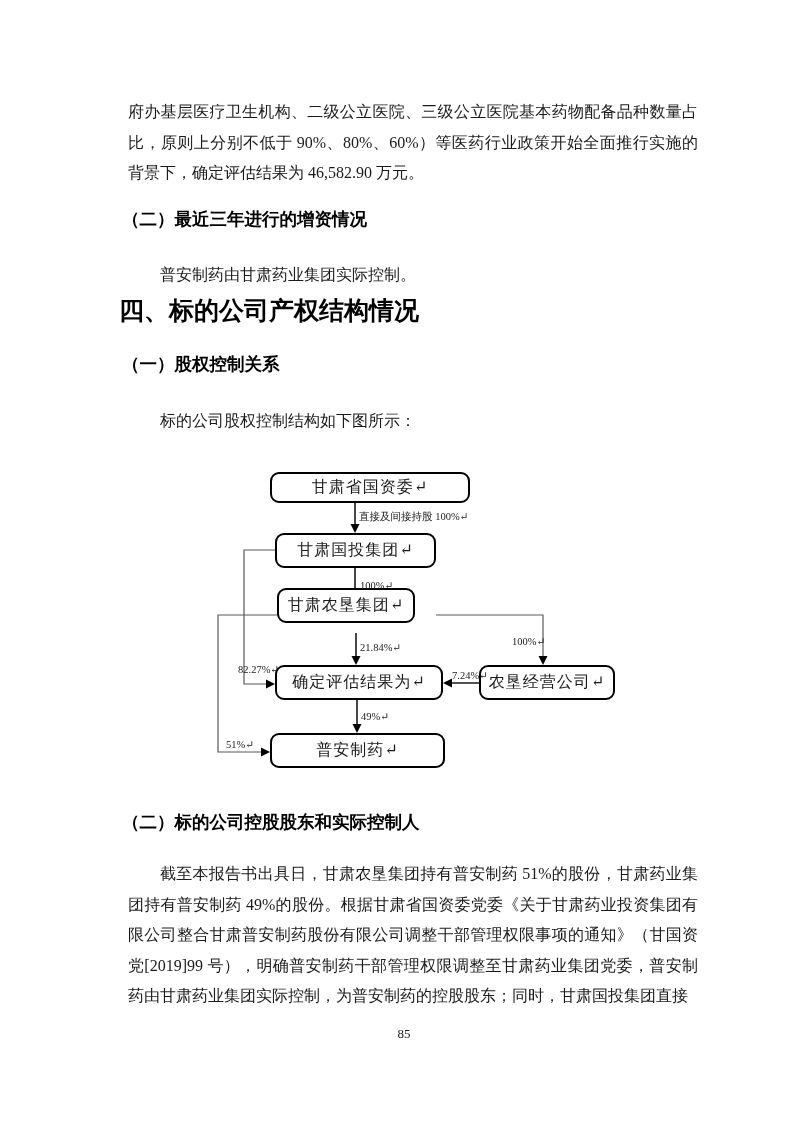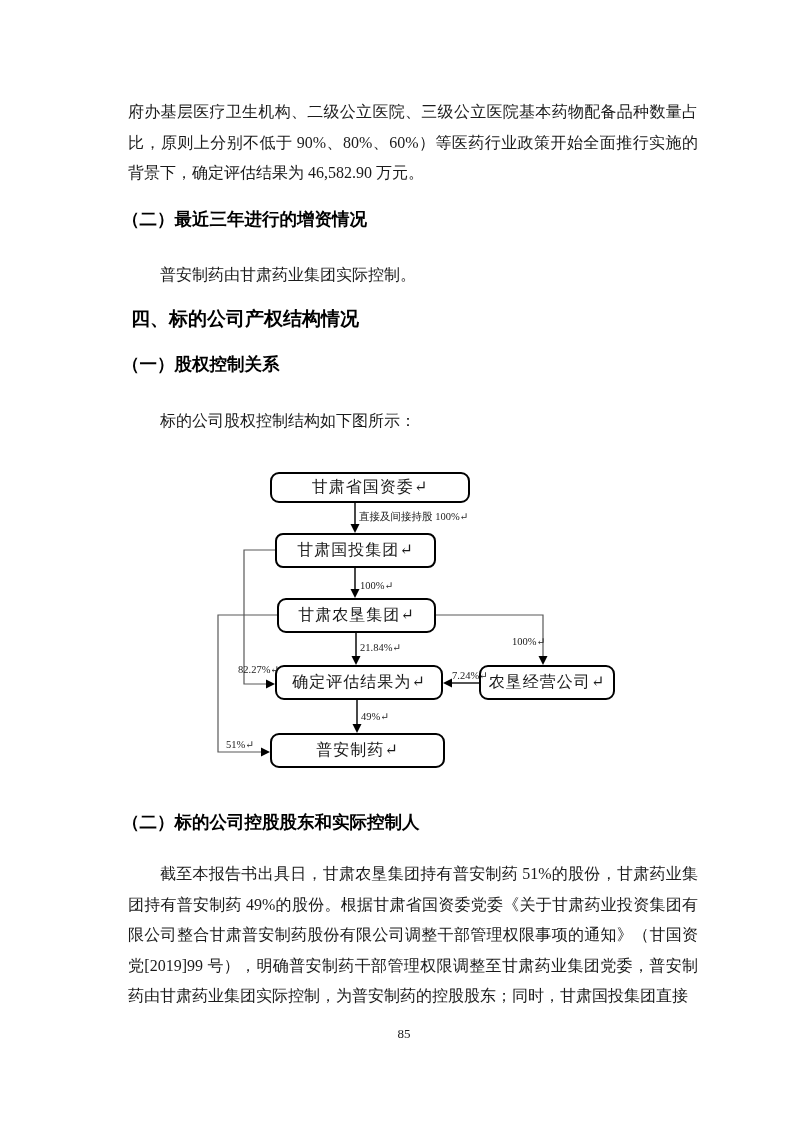--- a/index.html
+++ b/index.html
@@ -13,23 +13,23 @@
     font-size:16px; line-height:30.6px; text-align:justify;
     word-break:break-all; color:#1a1a1a;
   }
   .indent { text-indent:2em; }
   .h2 {
     position:absolute; left:122px; margin:0;
     font-family:"Liberation Sans","DejaVu Sans",sans-serif;
     font-weight:bold; font-size:17.5px; color:#000; white-space:nowrap;
   }
   .h1 {
-    position:absolute; left:119px; margin:12px;
+    position:absolute; left:119px; margin:0;
     font-family:"Liberation Sans","DejaVu Sans",sans-serif;
-    font-weight:bold; font-size:19px; color:#000; white-space:nowrap;
+    font-weight:bold; font-size:25px; color:#000; white-space:nowrap;
   }
   .diagram { position:absolute; left:0; top:460px; width:793px; height:330px; }
   .diagram svg { position:absolute; left:0; top:0; }
   .node {
     position:absolute; box-sizing:border-box; background:#fff;
     border:2px solid #000; border-radius:9px;
     display:flex; align-items:center; justify-content:center;
     font-size:16px; letter-spacing:1px; white-space:nowrap; color:#1a1a1a;
   }
   .elabel {
@@ -92,22 +92,22 @@
         <polygon points="266,219.5 266,228.5 275,224" fill="#000"></polygon>
       </g>
 
       <g>
         <path d="M277,155 H218 V292 H261" fill="none" stroke="#595959" stroke-width="1.2"></path>
         <polygon points="261,287.5 261,296.5 270,292" fill="#000"></polygon>
       </g>
     </svg>
 
     <div class="node" style="left:270px; top:12px;  width:200px; height:31px;">甘肃省国资委↵</div>
-    <div class="node" style="left:275px; top:73px;  width:161px; height:35px;border-radius:8px;">甘肃国投集团↵</div>
-    <div class="node" style="left:277px; top:138px; width:159px; height:35px;">甘肃农垦集团↵</div>
+    <div class="node" style="left:275px; top:73px;  width:161px; height:35px;">甘肃国投集团↵</div>
+    <div class="node" style="left:277px; top:128px; width:138px; height:35px;">甘肃农垦集团↵</div>
     <div class="node" style="left:275px; top:205px; width:168px; height:35px;">确定评估结果为↵</div>
     <div class="node" style="left:479px; top:205px; width:136px; height:35px;">农垦经营公司↵</div>
     <div class="node" style="left:270px; top:273px; width:175px; height:35px;">普安制药↵</div>
 
     <div class="elabel" style="left:359px; top:50px;">直接及间接持股 100%↵</div>
     <div class="elabel" style="left:360px; top:119px;">100%↵</div>
     <div class="elabel" style="left:360px; top:181px;">21.84%↵</div>
     <div class="elabel" style="left:238px; top:203px;">82.27%↵</div>
     <div class="elabel" style="left:512px; top:175px;">100%↵</div>
     <div class="elabel" style="left:452px; top:209px;">7.24%↵</div>

